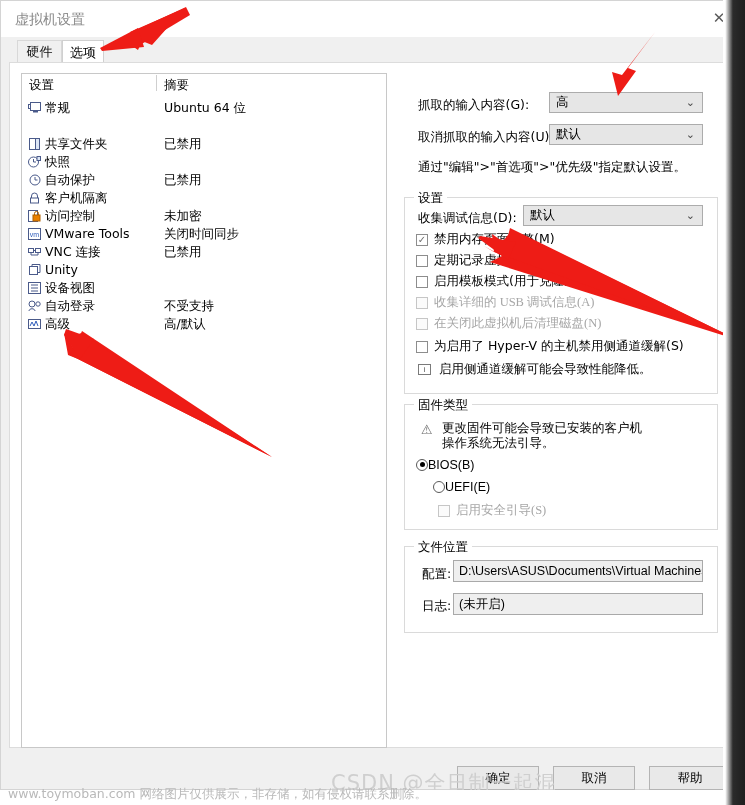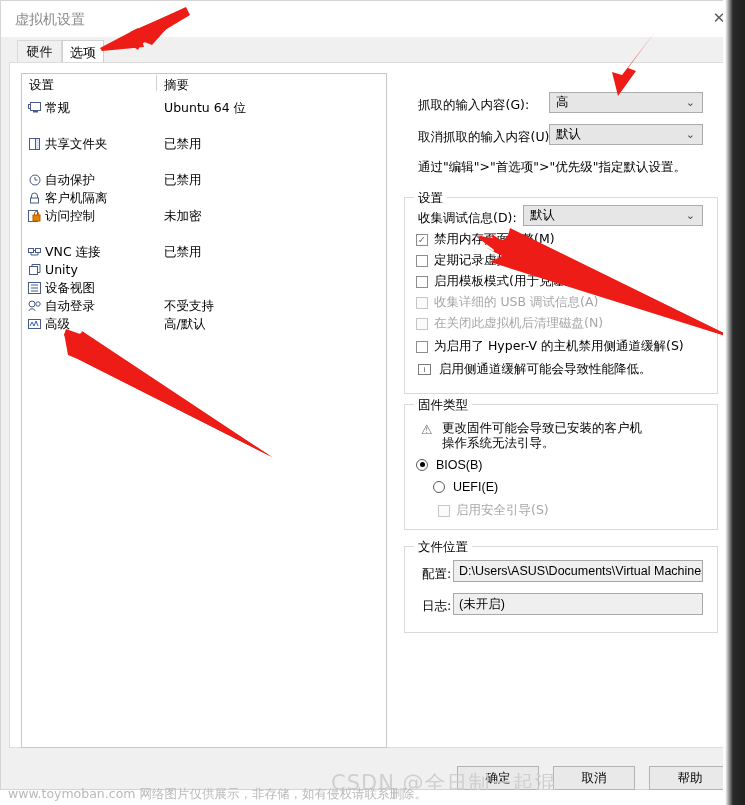--- a/index.html
+++ b/index.html
@@ -116,33 +116,33 @@
   .chk{position:absolute;height:17px;display:flex;align-items:center;}
   .chk .box{
     width:12px;height:12px;border:1px solid #8d8d8d;background:#fff;box-sizing:border-box;
     display:flex;align-items:center;justify-content:center;font-size:10px;color:#6f6f6f;line-height:1;
   }
   .chk .txt{
     margin-left:6px;font-size:12.5px;color:#000;white-space:nowrap;
     font-family:"DejaVu Sans","Liberation Sans",sans-serif;
   }
   .chk.disabled .box{border-color:#c6c6c6;background:#fbfbfb;}
-  .chk.disabled .txt{color:#a6a6a6;}
+  .chk.disabled .txt{color:#a6a6a6;font-family:Liberation Serif, serif;}
 
   .radio{position:absolute;height:17px;display:flex;align-items:center;}
   .radio .dot{
     width:12px;height:12px;border:1px solid #5a5a5a;border-radius:50%;
     background:#fff;box-sizing:border-box;position:relative;
   }
   .radio.on .dot:after{
     content:"";position:absolute;left:2.5px;top:2.5px;width:5px;height:5px;
     border-radius:50%;background:#000;
   }
   .radio .txt{
-    margin-left:8px;font-size:12.5px;color:#000;white-space:nowrap;
+    margin-left:0;font-size:12.5px;color:#000;white-space:nowrap;
     font-family:"Liberation Sans",sans-serif;
   }
 
   .warn-ico{position:absolute;font-size:13px;color:#6b6b6b;line-height:1;}
   .info-ico{
     position:absolute;width:13px;height:11px;border:1px solid #7a7a7a;box-sizing:border-box;
     font-size:8px;display:flex;align-items:center;justify-content:center;color:#555;
   }
   .warn-txt{
     position:absolute;font-size:12.5px;color:#000;line-height:15px;white-space:pre-line;
@@ -223,20 +223,31 @@
     <span class="ico">
       <svg width="11" height="12" viewBox="0 0 11 12">
           <rect x="0.5" y="0.5" width="10" height="11" fill="#fff" stroke="#4a5a8a"></rect>
           <rect x="6.5" y="0.5" width="4" height="11" fill="#dde6f5" stroke="#4a5a8a"></rect>
         </svg>
     </span>
     <span class="lbl">共享文件夹</span>
     <span class="sum">已禁用</span>
   </div>
 
+  <div class="row" style="top:152px">
+    <span class="ico">
+      <svg width="13" height="12" viewBox="0 0 13 12">
+          <circle cx="5.5" cy="6" r="5" fill="#fff" stroke="#4a5a8a"></circle>
+          <path d="M5.5 3 V6 H8" stroke="#4a5a8a" fill="none"></path>
+          <rect x="9" y="0.5" width="3.5" height="4" fill="#dde6f5" stroke="#4a5a8a"></rect>
+        </svg>
+    </span>
+    <span class="lbl">快照</span>
+    <span class="sum"></span>
+  </div>
 
   <div class="row" style="top:170px">
     <span class="ico">
       <svg width="12" height="12" viewBox="0 0 12 12">
           <circle cx="6" cy="6" r="5" fill="#fff" stroke="#4a5a8a"></circle>
           <path d="M6 3 V6 H8.5" stroke="#4a5a8a" fill="none"></path>
         </svg>
     </span>
     <span class="lbl">自动保护</span>
     <span class="sum">已禁用</span>
@@ -258,20 +269,30 @@
       <svg width="13" height="12" viewBox="0 0 13 12">
           <rect x="0.5" y="0.5" width="9" height="11" fill="#fff" stroke="#4a5a8a"></rect>
           <rect x="5" y="5" width="7" height="6" fill="#e98000" stroke="#b06000"></rect>
           <path d="M6.5 5 V3.5 a2 2 0 0 1 4 0 V5" stroke="#b06000" fill="none"></path>
         </svg>
     </span>
     <span class="lbl">访问控制</span>
     <span class="sum">未加密</span>
   </div>
 
+  <div class="row" style="top:224px">
+    <span class="ico">
+      <svg width="13" height="12" viewBox="0 0 13 12">
+          <rect x="0.5" y="0.5" width="12" height="11" fill="#fff" stroke="#4a5a8a"></rect>
+          <text x="6.5" y="8.5" font-size="7" text-anchor="middle" fill="#2f5dbb" font-family="Liberation Sans">vm</text>
+        </svg>
+    </span>
+    <span class="lbl">VMware Tools</span>
+    <span class="sum">关闭时间同步</span>
+  </div>
 
   <div class="row" style="top:242px">
     <span class="ico">
       <svg width="13" height="12" viewBox="0 0 13 12">
           <rect x="0.5" y="2.5" width="5" height="4" fill="#fff" stroke="#4a5a8a"></rect>
           <rect x="7.5" y="2.5" width="5" height="4" fill="#fff" stroke="#4a5a8a"></rect>
           <path d="M5.5 4.5 H7.5 M3 6.5 V9 H10 V6.5" stroke="#4a5a8a" fill="none"></path>
         </svg>
     </span>
     <span class="lbl">VNC 连接</span>

